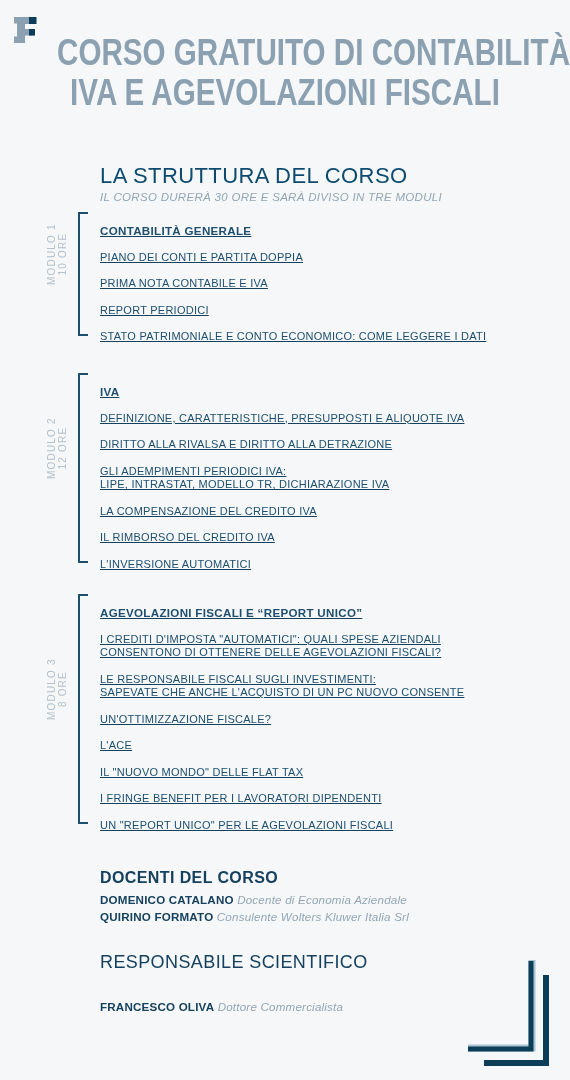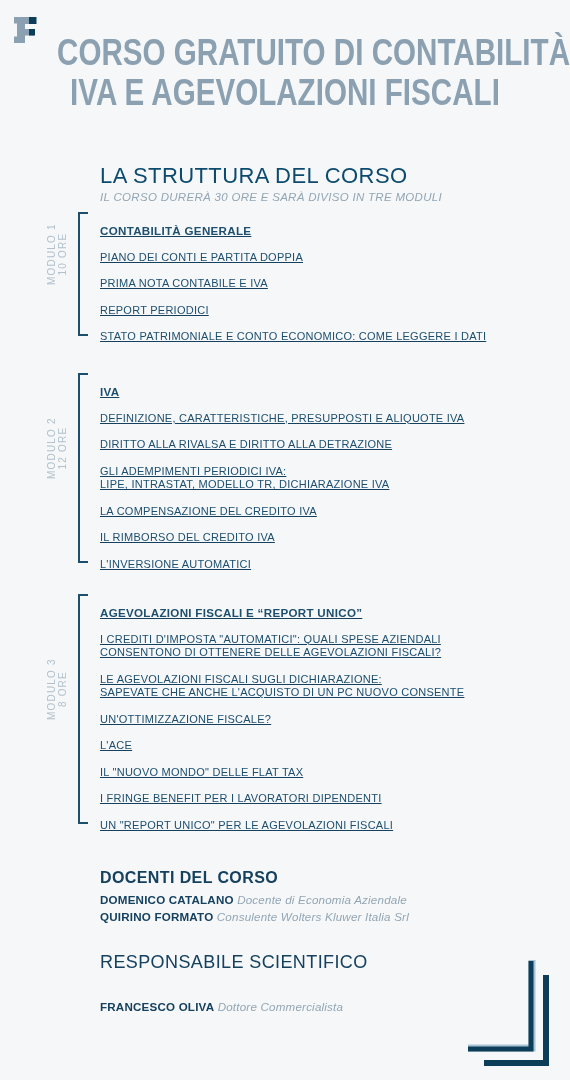--- a/index.html
+++ b/index.html
@@ -180,21 +180,21 @@
       <span class="rot" id="mod2rot" style="position: absolute; left: 0px; top: 126px;">
         <span>MODULO 3</span>
         <span>8 ORE</span>
       </span>
     </div>
     <div class="bracket" id="mod2br" style="height: 230px;"></div>
     <div class="items" id="mod2items">
         <div class="item head">AGEVOLAZIONI FISCALI E “REPORT UNICO”</div>
         <div class="item">I CREDITI D'IMPOSTA "AUTOMATICI": QUALI SPESE AZIENDALI
 CONSENTONO DI OTTENERE DELLE AGEVOLAZIONI FISCALI?</div>
-        <div class="item">LE AGEVOLAZIONI FISCALI SUGLI DICHIARAZIONE:
+        <div class="item">LE RESPONSABILE FISCALI SUGLI INVESTIMENTI:
 SAPEVATE CHE ANCHE L'ACQUISTO DI UN PC NUOVO CONSENTE</div>
         <div class="item">UN'OTTIMIZZAZIONE FISCALE?</div>
         <div class="item">L'ACE</div>
         <div class="item">IL "NUOVO MONDO" DELLE FLAT TAX</div>
         <div class="item">I FRINGE BENEFIT PER I LAVORATORI DIPENDENTI</div>
         <div class="item">UN "REPORT UNICO" PER LE AGEVOLAZIONI FISCALI</div>
       </div>
   </div>
 
   <div class="docenti-title">DOCENTI DEL CORSO</div>

